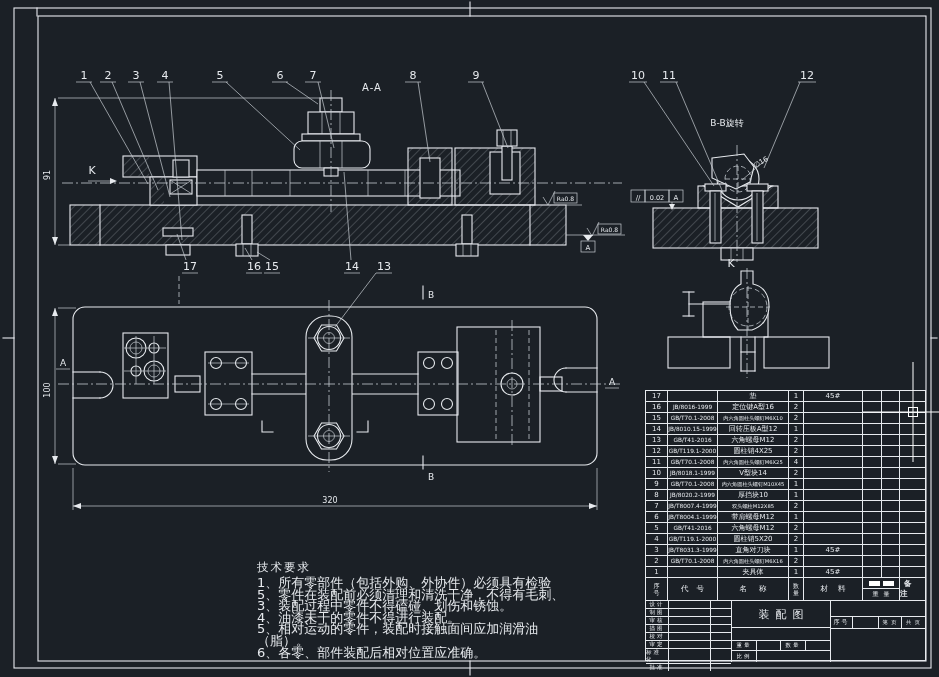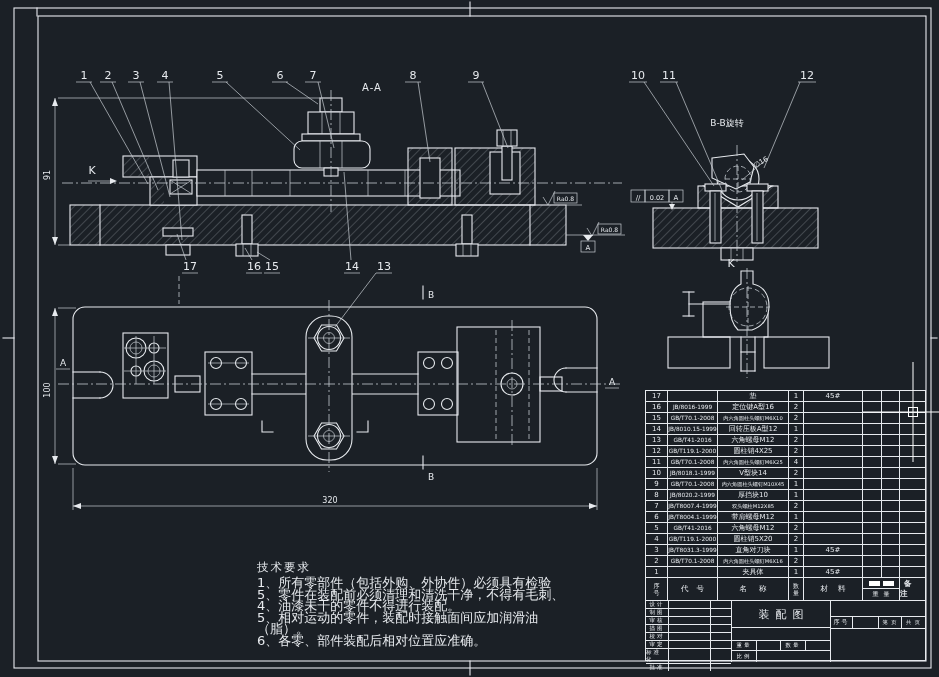--- a/index.html
+++ b/index.html
@@ -389,20 +389,21 @@
     <text x="190" y="270" text-anchor="middle">17</text>
     <line class="tn" x1="182" y1="273" x2="198" y2="273"></line>
         <line class="tn" x1="186" y1="260" x2="177" y2="234"></line>
   </g>
 </svg>
 
 <div class="techreq">
   <div class="tr-title">技术要求</div>
   <div class="tr-line">1、所有零部件（包括外购、外协件）必须具有检验</div>
   <div class="tr-line">5、零件在装配前必须清理和清洗干净，不得有毛刺、</div>
+  <div class="tr-line">3、装配过程中零件不得磕碰、划伤和锈蚀。</div>
   <div class="tr-line">4、油漆未干的零件不得进行装配。</div>
   <div class="tr-line">5、相对运动的零件，装配时接触面间应加润滑油</div>
   <div class="tr-line">（脂）。</div>
   <div class="tr-line">6、各零、部件装配后相对位置应准确。</div>
 </div>
 
 <div class="bom">
   <div>
         <div class="bom-row">
           <div class="bc bc-seq">17</div>

